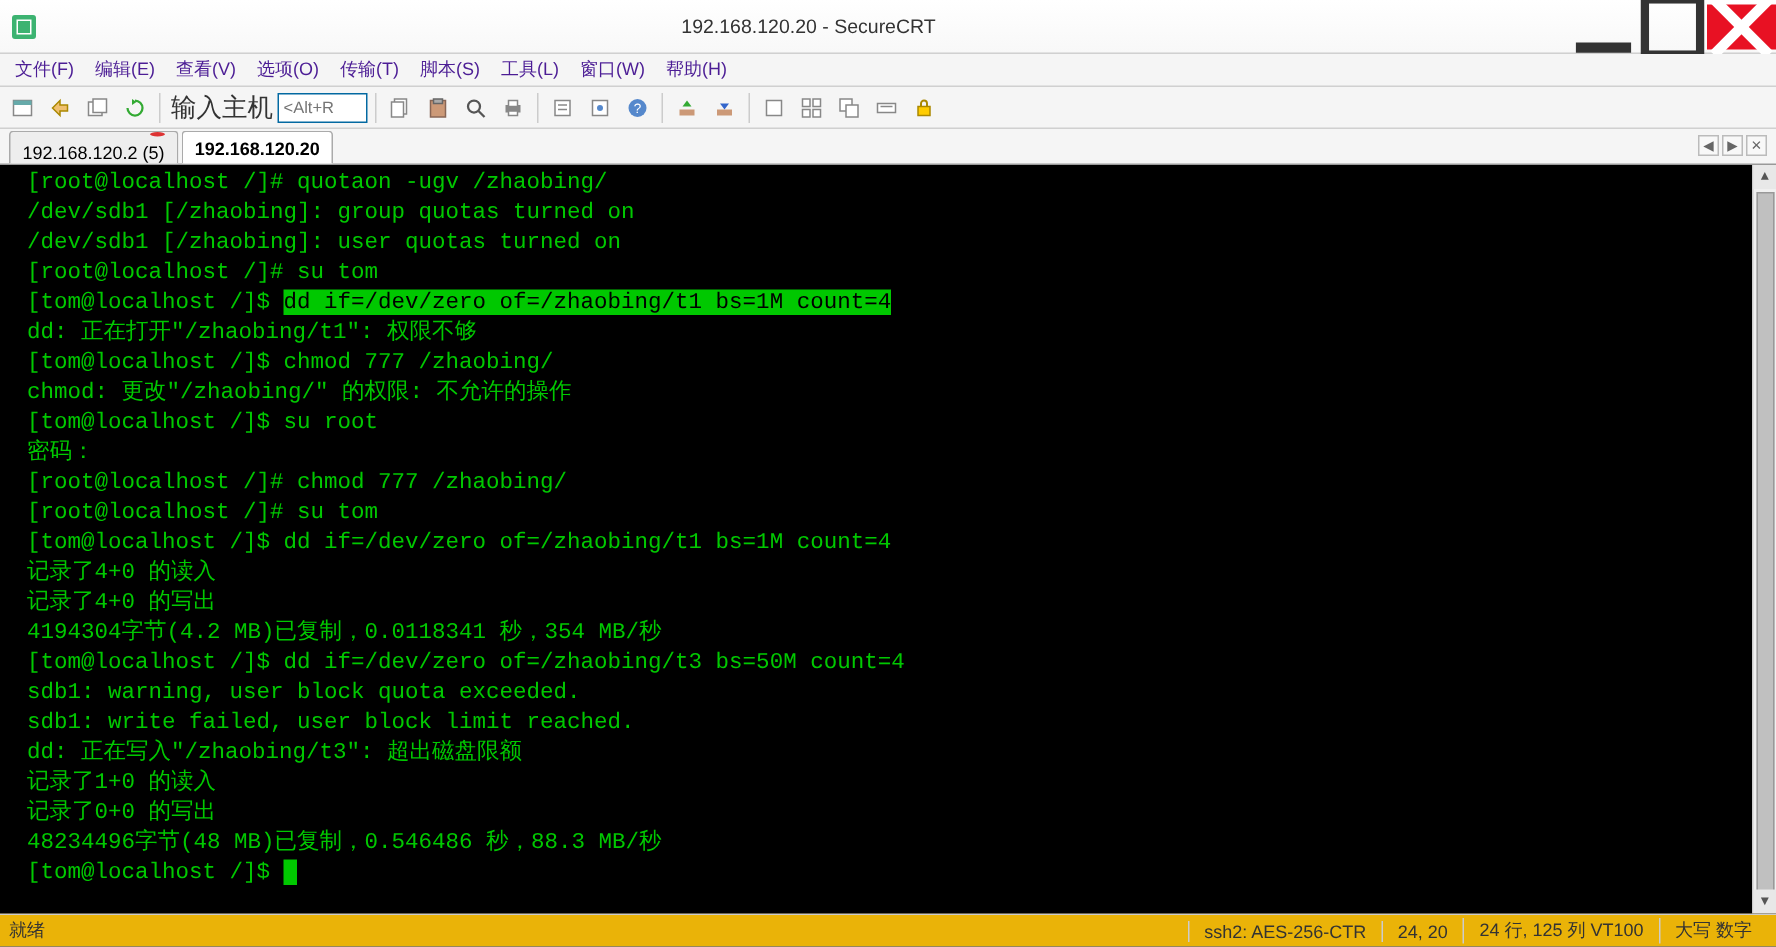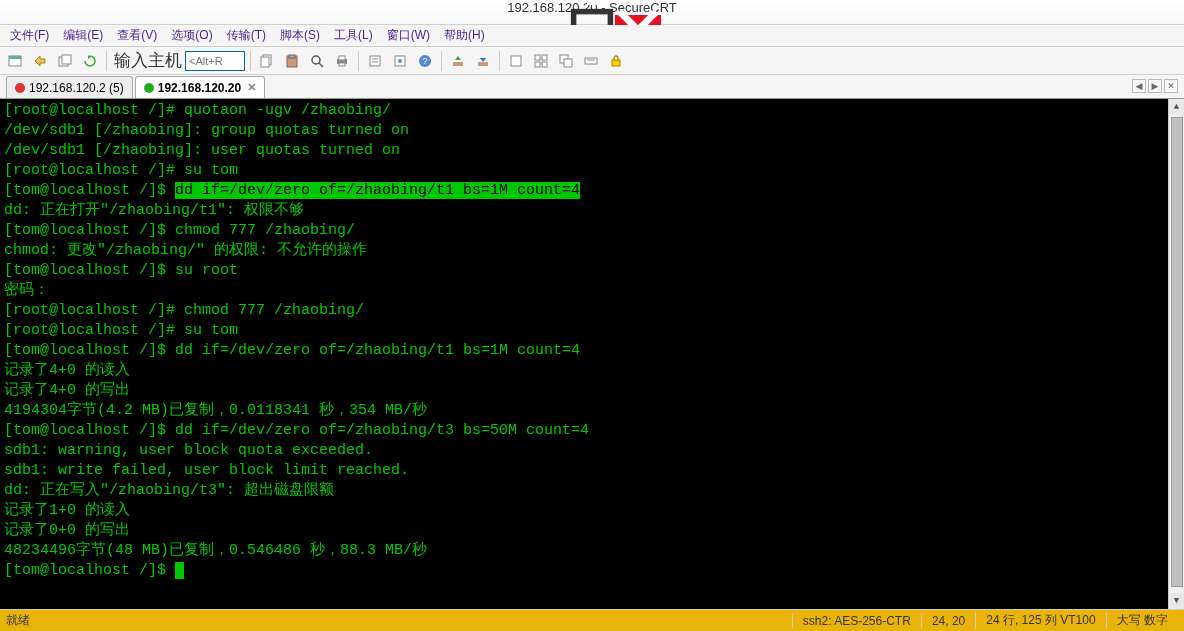--- a/index.html
+++ b/index.html
@@ -7,26 +7,25 @@
   font-family: "Segoe UI", Tahoma, sans-serif;
   font-size: 12px;
   background: #f0f0f0;
   width: 1184px;
   height: 631px;
   overflow: hidden;
   display: flex;
   flex-direction: column;
 }
 .titlebar {
-  height: 25px;
+  height: 36px;
   background: linear-gradient(#fff, #f8f8f8);
   display: flex;
   align-items: center;
   border-bottom: 1px solid #d0d0d0;
-  flex-direction: column;
 }
 .titlebar .app-icon { width: 16px; height: 16px; margin: 0 8px; background: #3cb371; border-radius: 2px; position: relative; }
 .titlebar .app-icon::after { content:""; position:absolute; inset:3px; border:1px solid #fff; }
 .titlebar .title { flex: 1; text-align: center; font-size: 13px; color: #333; }
 .win-btns { display: flex; }
 .win-btn { width: 46px; height: 30px; display:flex; align-items:center; justify-content:center; color:#333; }
 .win-btn.close { background: #e81123; color: #fff; }
 .menubar {
   height: 22px;
   background: #f5f5f5;
@@ -71,46 +70,47 @@
   display: flex;
   align-items: flex-end;
   padding: 0 6px;
   border-bottom: 1px solid #999;
   position: relative;
 }
 .tab {
   height: 22px;
   padding: 0 8px;
   display: flex;
-  align-items: center;
+  align-items: flex-end;
   gap: 4px;
   border: 1px solid #aaa;
   border-bottom: none;
   background: #eee;
   font-size: 12px;
   margin-right: 2px;
   border-radius: 3px 3px 0 0;
+  flex-direction: column;
 }
 .tab.active { background: #fff; font-weight: bold; }
 .tab .dot { width:10px; height:10px; border-radius:50%; }
 .tab .dot.red { background:#d33; }
 .tab .dot.green { background:#2a2; }
 .tab .x { font-size: 11px; color:#888; margin-left:2px; }
 .tab-nav { position:absolute; right:6px; top:4px; display:flex; gap:2px; }
 .tab-nav span { width:14px; height:14px; border:1px solid #bbb; display:flex; align-items:center; justify-content:center; font-size:9px; color:#666; background:#f8f8f8; }
 .terminal {
   flex: 1;
   background: #000;
   color: #00c800;
   font-family: "Consolas", "Courier New", monospace;
   font-size: 15px;
   line-height: 20px;
   overflow: hidden;
   position: relative;
-  padding: 2px 4px;
+  padding: 2px 18px;
 }
 .terminal .line { white-space: pre; }
 .hl { background: #00c800; color: #000; }
 .scrollbar { position:absolute; right:0; top:0; width:16px; height:100%; background:#f0f0f0; border-left:1px solid #ccc; }
 .scroll-up, .scroll-down { height:16px; display:flex; align-items:center; justify-content:center; font-size:9px; color:#555; background:#e8e8e8; }
 .scroll-down { position:absolute; bottom:0; width:100%; }
 .scroll-thumb { position:absolute; left:2px; width:12px; background:#c0c0c0; border:1px solid #999; }
 .statusbar {
   height: 22px;
   background: #eab308;

